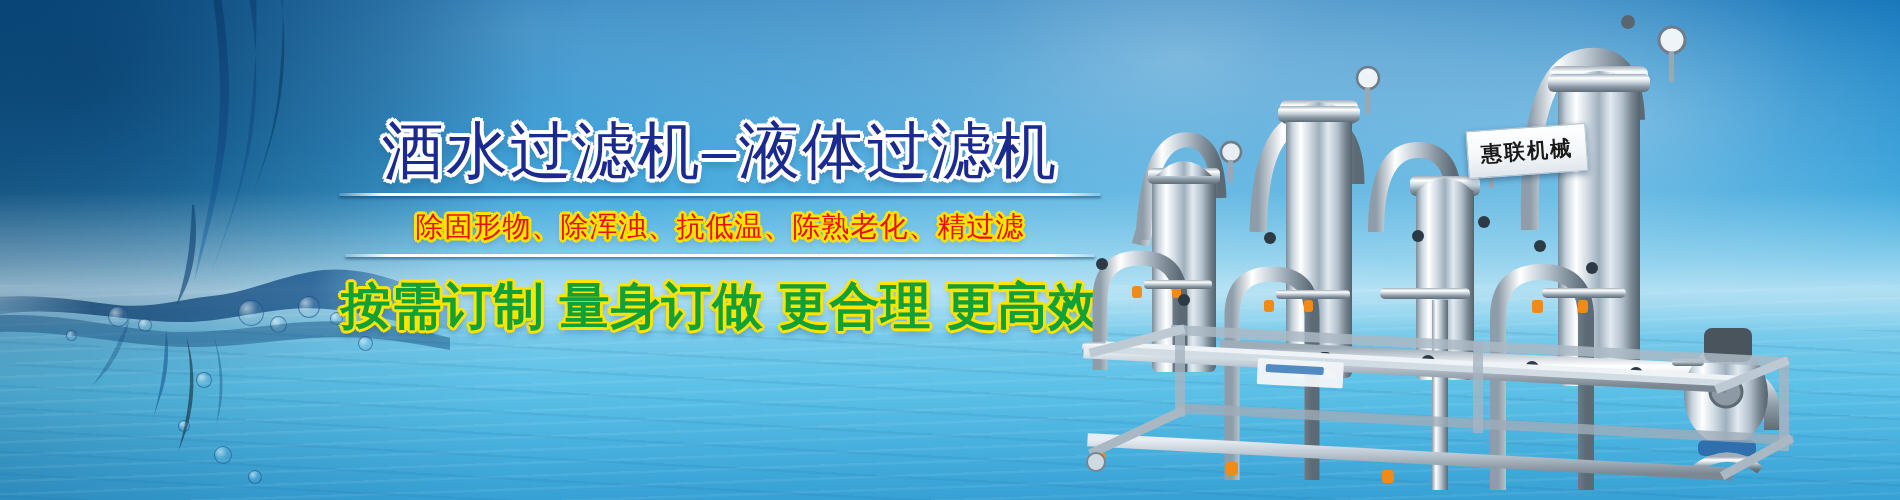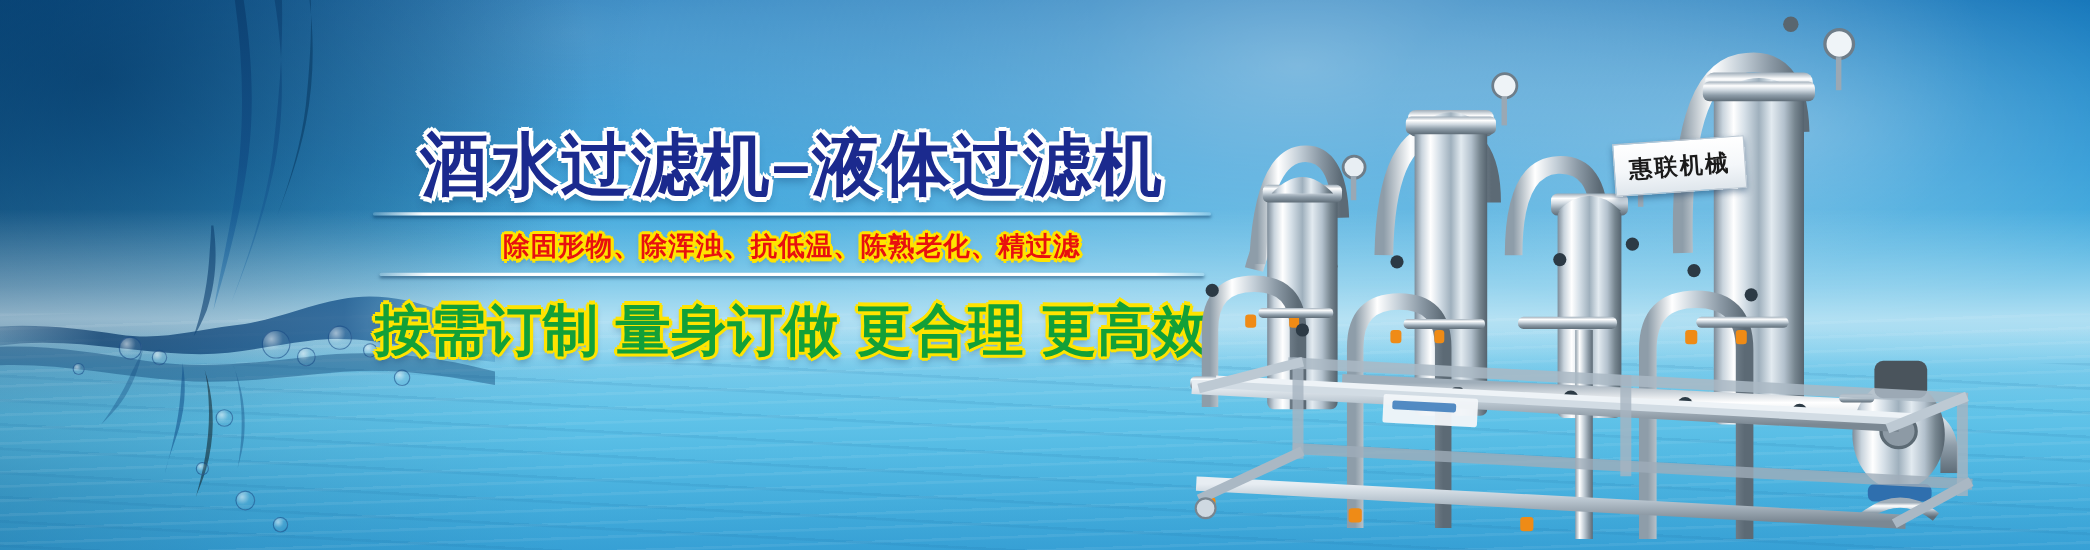--- a/index.html
+++ b/index.html
@@ -90,21 +90,21 @@
     background:radial-gradient(circle at 32% 30%, rgba(255,255,255,.55) 0%, rgba(255,255,255,.06) 45%, rgba(40,110,170,.10) 100%);
     pointer-events:none;
   }
 
   
   .copy{
     position:absolute;left:330px;top:118px;width:780px;
     text-align:center;
   }
   .title{
-    font-size:62px;font-weight:bold;line-height:1.05;
+    font-size:62px;font-weight:normal;line-height:1.05;
     letter-spacing:2px;
     color:#1b2a8e;
     -webkit-text-stroke:0px;
     text-shadow:
       -3px -3px 0 #ffffff, 3px -3px 0 #ffffff, -3px 3px 0 #ffffff, 3px 3px 0 #ffffff,
       -3px 0 0 #ffffff, 3px 0 0 #ffffff, 0 -3px 0 #ffffff, 0 3px 0 #ffffff,
       -4px 0 0 #ffffff, 4px 0 0 #ffffff, 0 -4px 0 #ffffff, 0 4px 0 #ffffff,
       0 6px 9px rgba(8,50,95,.45);
     white-space:nowrap;
   }
@@ -112,21 +112,21 @@
     height:3px;margin:10px auto 0;
     background:linear-gradient(90deg, rgba(255,255,255,.15) 0%, #ffffff 6%, #ffffff 94%, rgba(255,255,255,.15) 100%);
     box-shadow:0 2px 3px rgba(6,45,85,.55);
     border-radius:2px;
   }
   .rule-top{width:762px;}
   .rule-bottom{width:750px;margin-top:8px;}
 
   .subtitle{
     margin-top:12px;
-    font-size:24px;font-weight:bold;letter-spacing:1px;
+    font-size:28px;font-weight:normal;letter-spacing:1px;
     color:#e8100f;
     white-space:nowrap;
     text-shadow:
       -2px -2px 0 #ffe400, 2px -2px 0 #ffe400, -2px 2px 0 #ffe400, 2px 2px 0 #ffe400,
       -2px 0 0 #ffe400, 2px 0 0 #ffe400, 0 -2px 0 #ffe400, 0 2px 0 #ffe400,
       -3px 0 0 #ffe400, 3px 0 0 #ffe400, 0 -3px 0 #ffe400, 0 3px 0 #ffe400,
       0 4px 6px rgba(8,50,95,.40);
   }
   .tagline{
     margin-top:16px;

